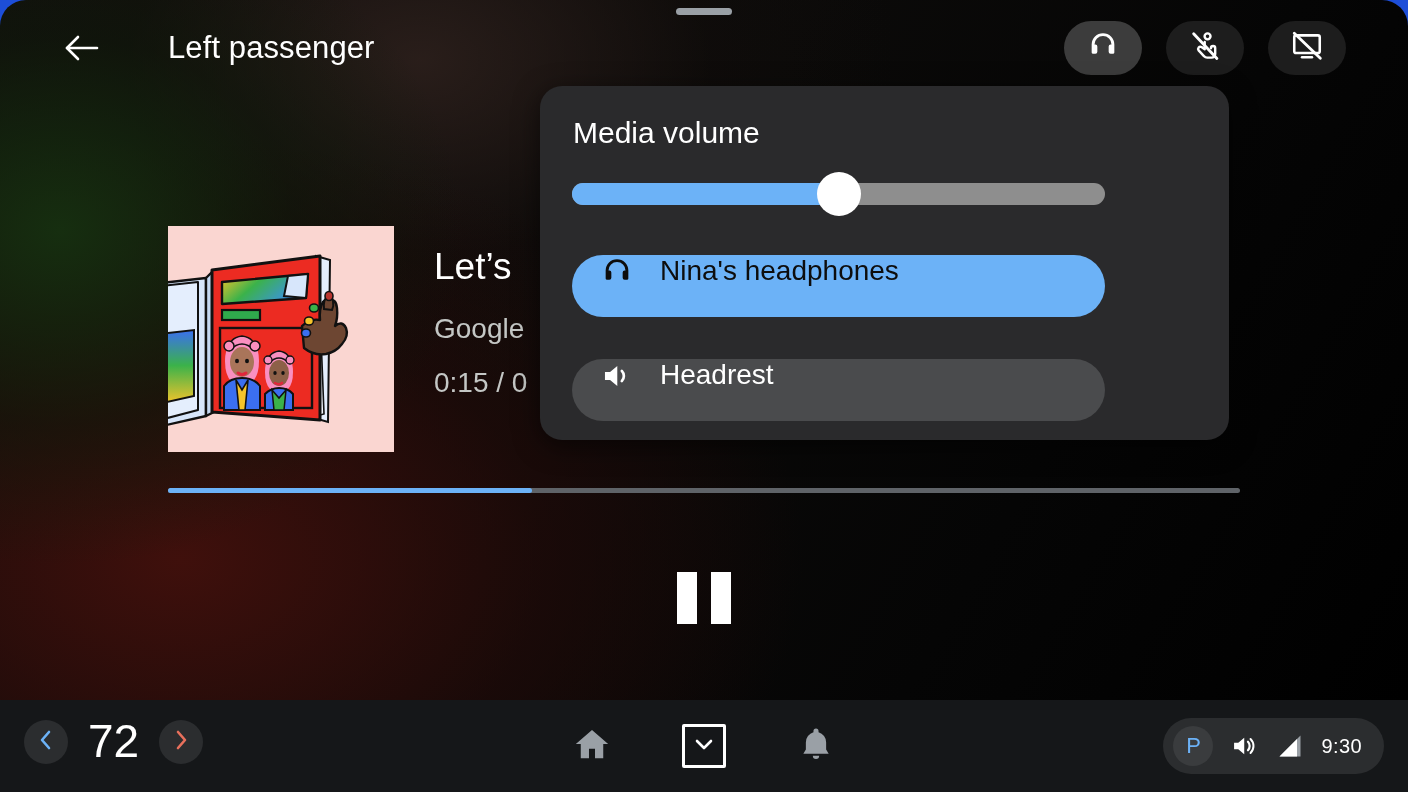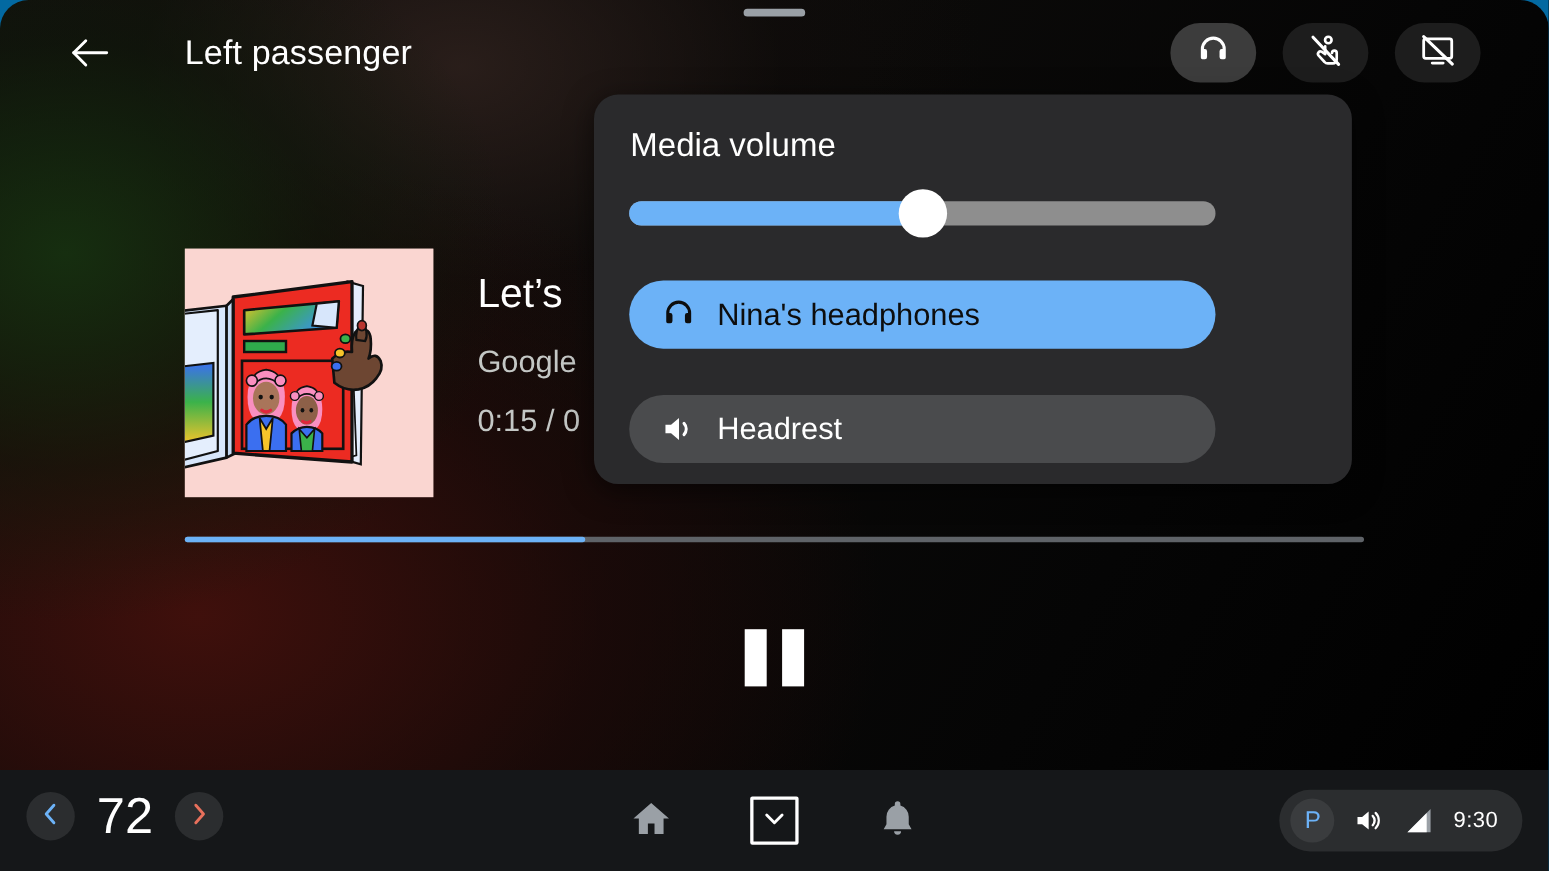--- a/index.html
+++ b/index.html
@@ -5,21 +5,21 @@
   * { margin:0; padding:0; box-sizing:border-box; }
   html,body { width:1408px; height:792px; overflow:hidden; background:#000; }
   body {
     font-family:"Liberation Sans", sans-serif;
     -webkit-font-smoothing:antialiased;
   }
 
   #screen {
     position:relative;
     width:1408px; height:792px;
-    background:#0369a1;
+    background:#1d4ed8;
     overflow:hidden;
   }
 
   
   .app-bg {
     position:absolute; left:0; top:0; width:1408px; height:700px;
     border-radius:26px 26px 0 0;
     background:
       radial-gradient(ellipse 520px 430px at 60px 230px, rgba(22,48,16,0.95) 0%, rgba(14,26,10,0.5) 45%, rgba(0,0,0,0) 78%),
       radial-gradient(ellipse 760px 520px at 180px 560px, rgba(66,16,12,0.95) 0%, rgba(38,10,8,0.55) 48%, rgba(0,0,0,0) 82%),
@@ -126,22 +126,22 @@
     position:absolute; top:-11px;
     width:44px; height:44px; border-radius:50%;
     background:#ffffff;
     transform:translateX(-22px);
   }
 
   .dev-row {
     position:absolute; left:32px;
     width:533px; height:62px;
     border-radius:31px;
-    display:flex; align-items:center;
-    padding-left:28px; gap:18px;
+    display:flex; align-items:flex-start;
+    padding-left:28px; gap:26px;
   }
   .dev-row.sel { top:169px; background:#6cb2f7; }
   .dev-row.unsel { top:273px; background:#4a4b4d; }
   .dev-icon { width:34px; height:34px; display:flex; align-items:center; justify-content:center; }
   .dev-icon svg { width:34px; height:34px; }
   .dev-label { font-size:28px; white-space:nowrap; }
   .dev-row.sel .dev-label { color:#0d0d0d; }
   .dev-row.unsel .dev-label { color:#ffffff; }
 
   

